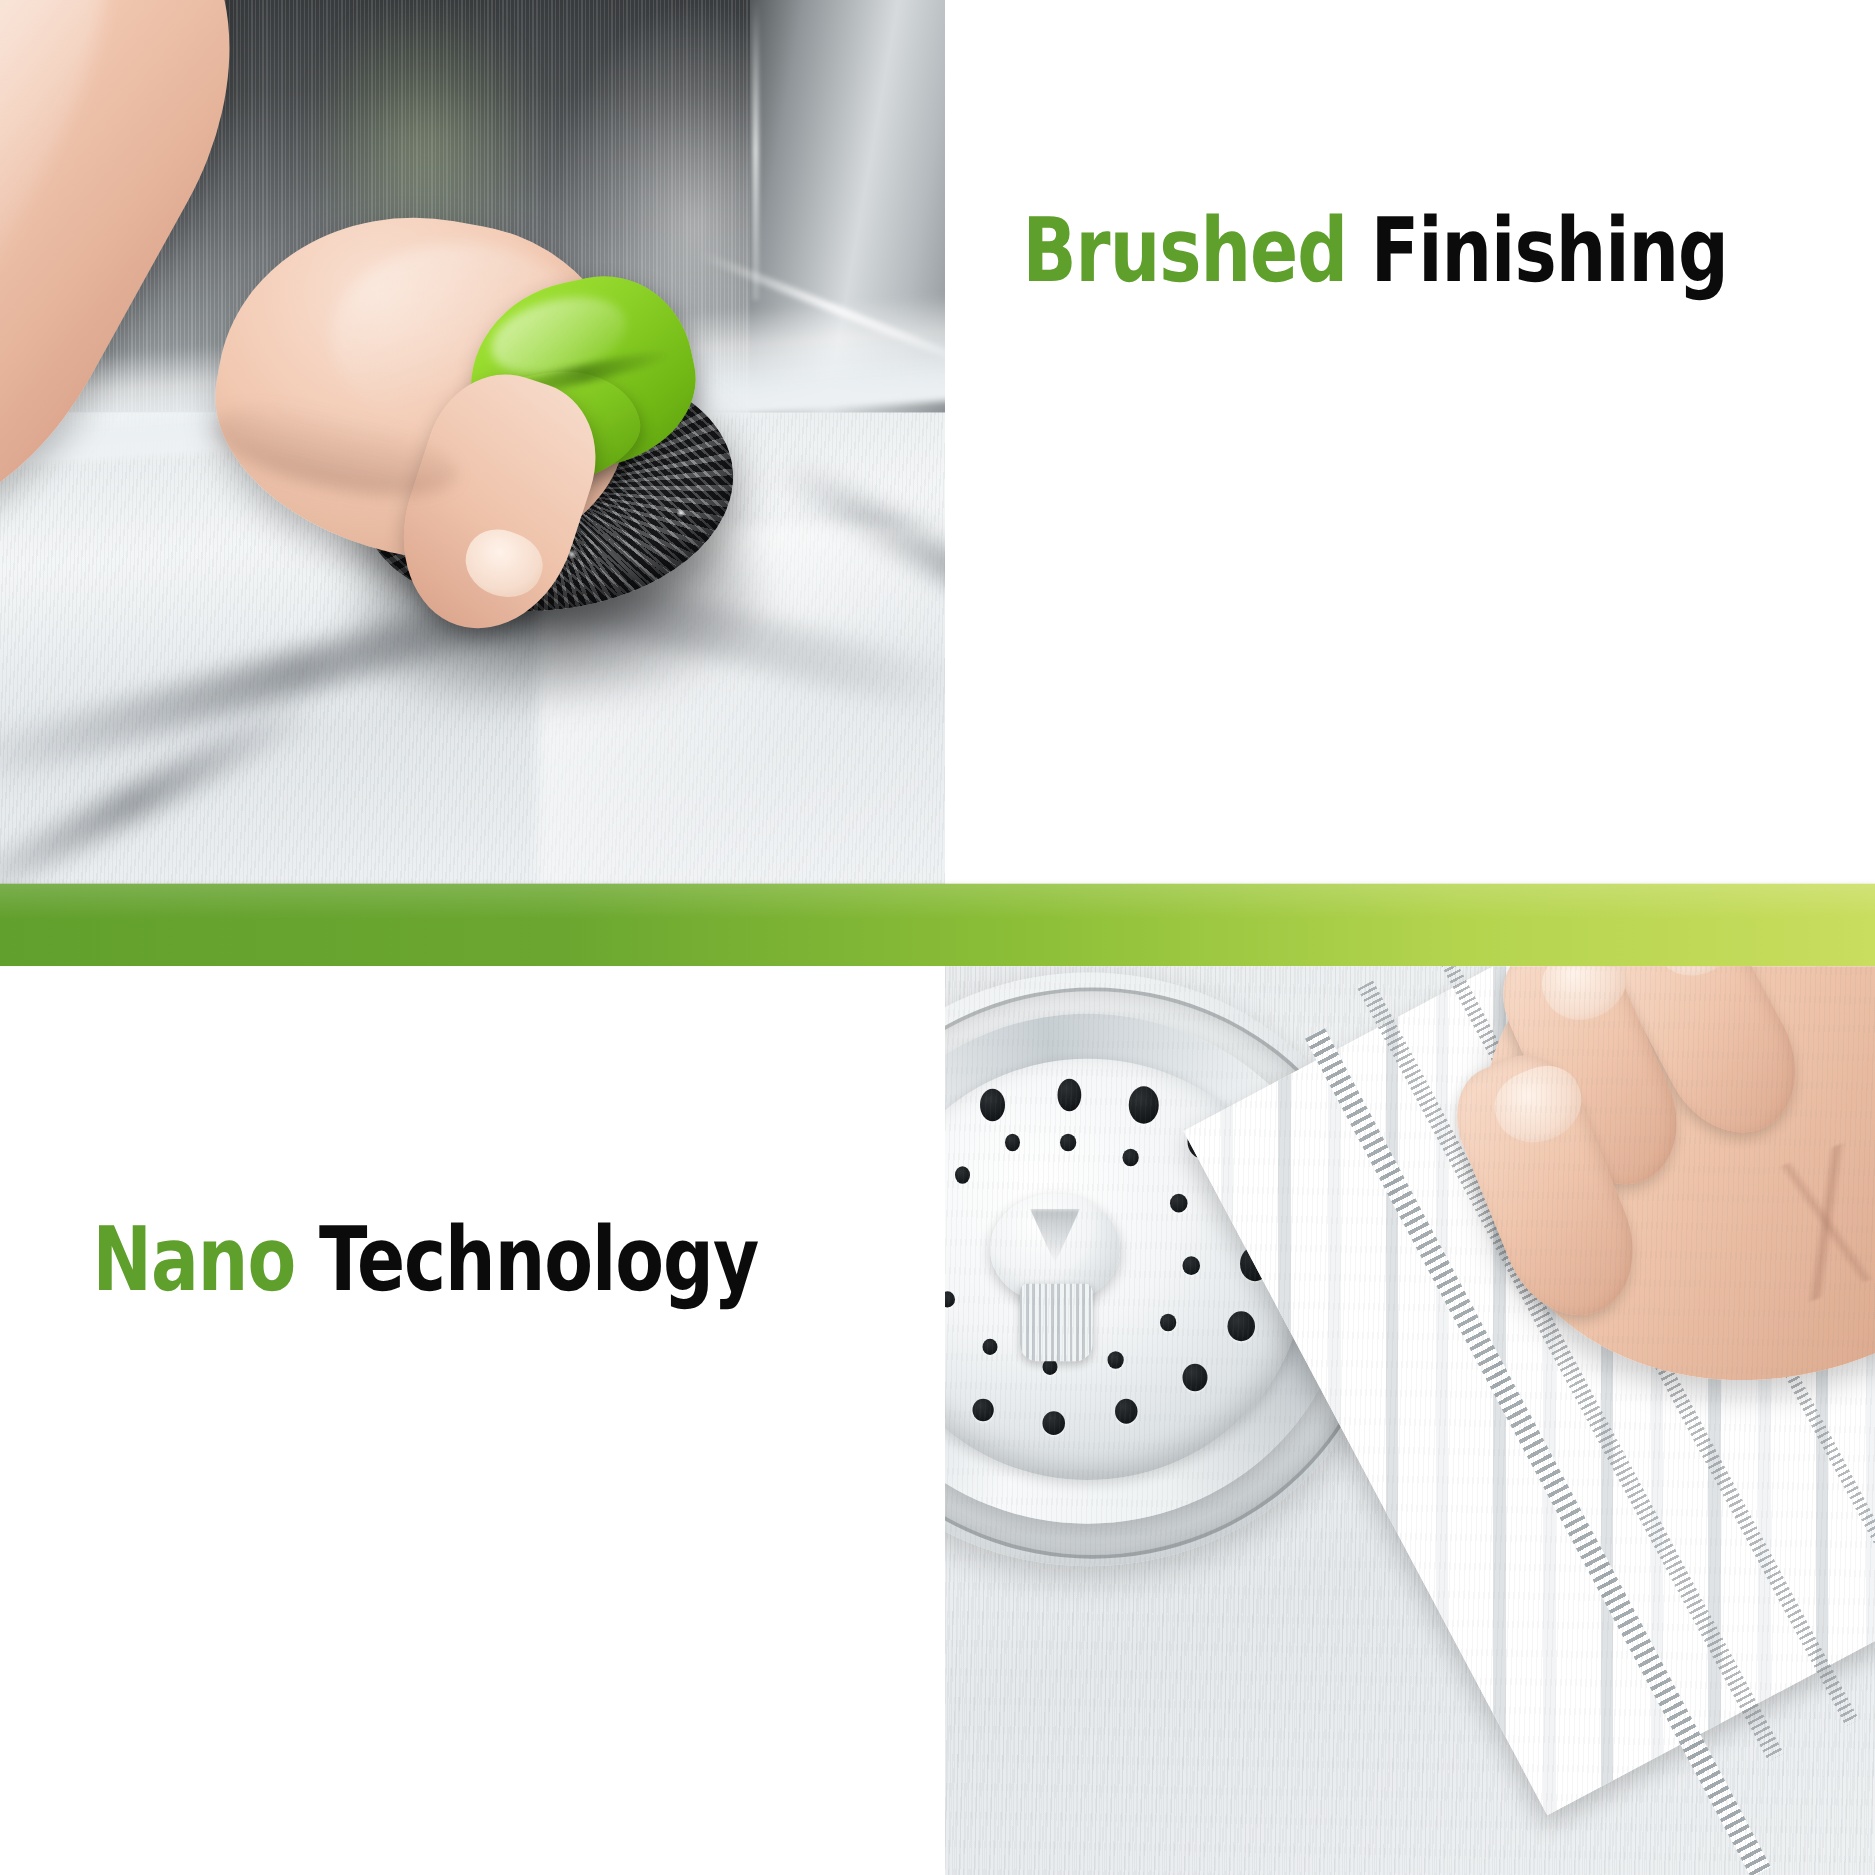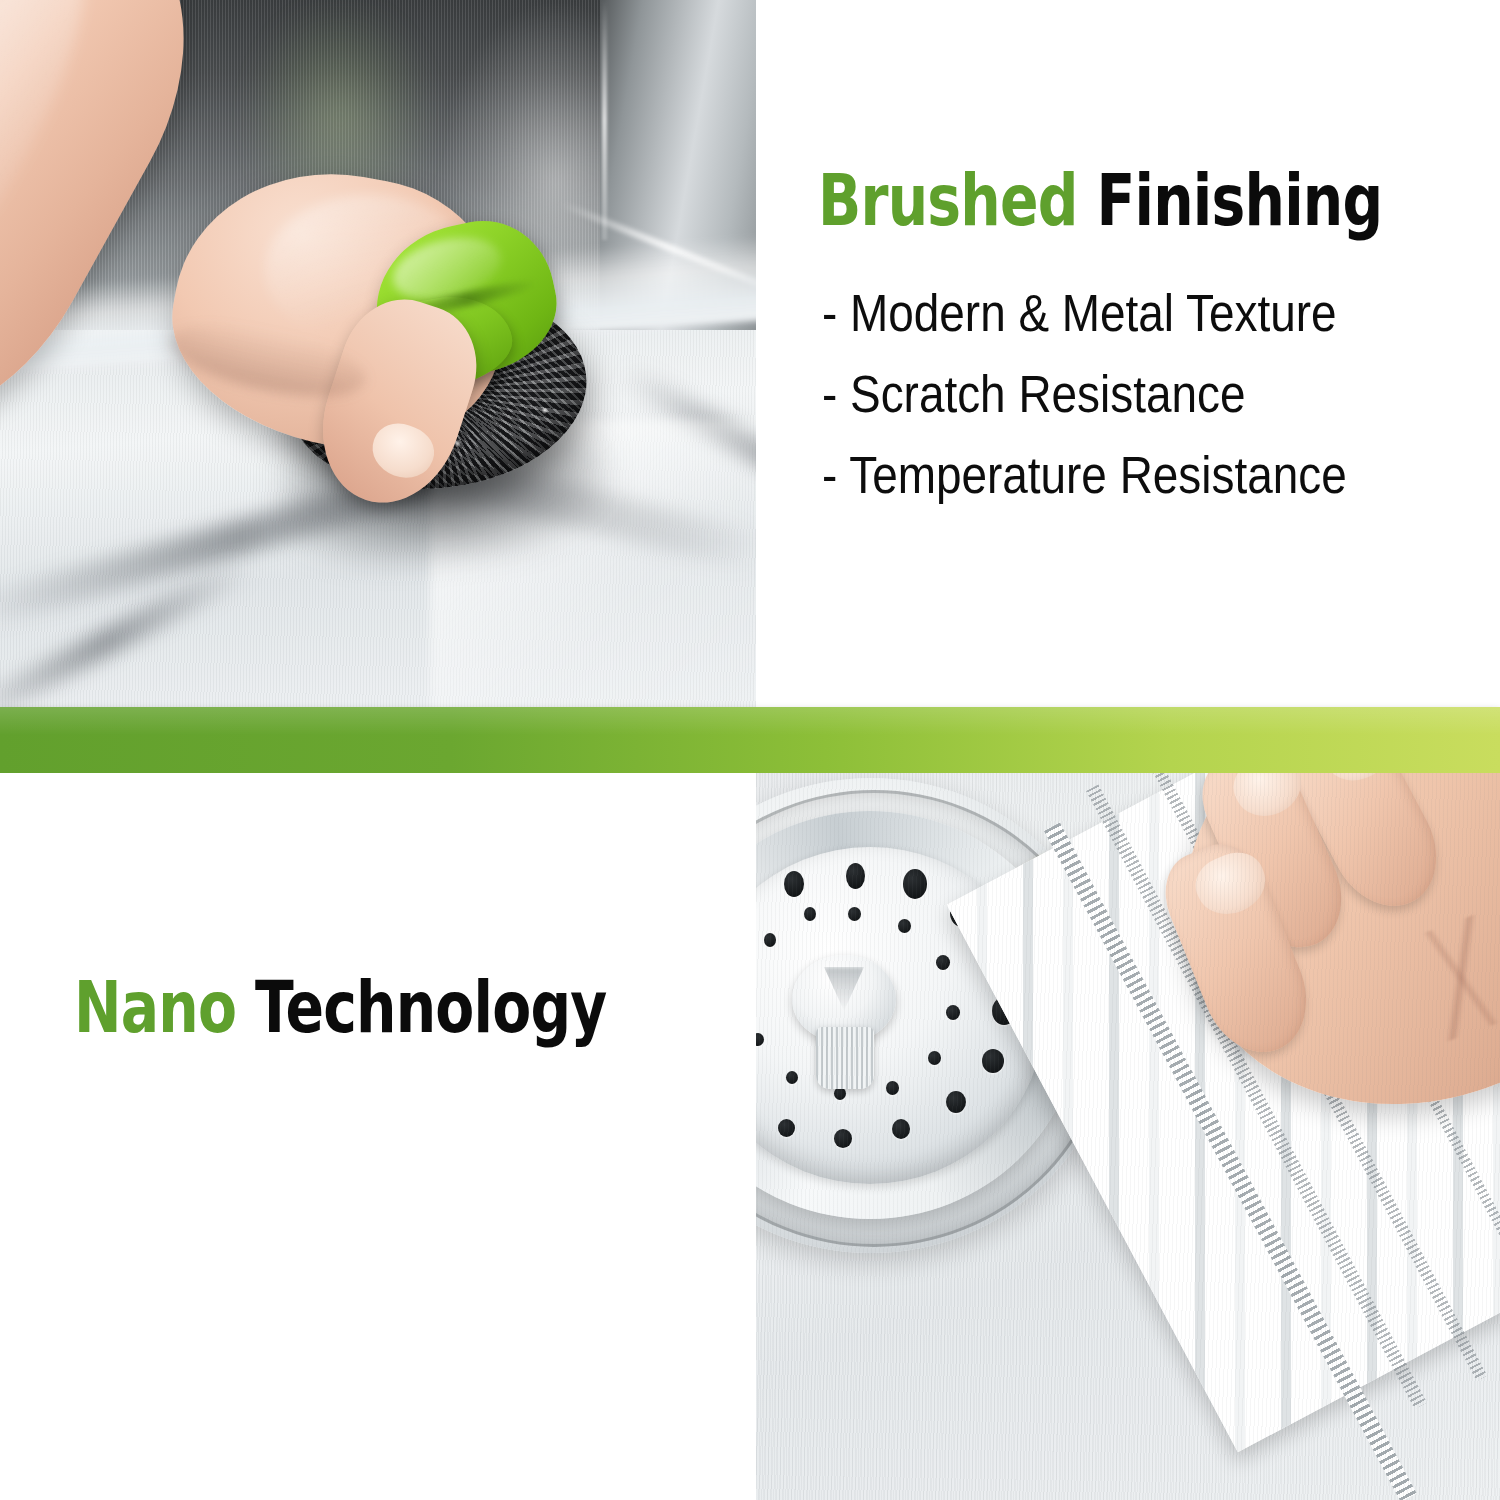--- a/index.html
+++ b/index.html
@@ -581,25 +581,20 @@
 
       <div class="sc-thumb"></div>
       <div class="sc-nail"></div>
       <div class="sc-finger-edge"></div>
     </div>
 
     <div class="text-top"></div>
 
     <div class="heading heading-top"><span class="word-green">Brushed</span> <span class="word-black">Finishing</span></div>
 
-    <ul class="bullets bullets-top">
-      <li>- Modern &amp; Metal Texture</li>
-      <li>- Scratch Resistance</li>
-      <li>- Temperature Resistance</li>
-    </ul>
   </div>
 
   <div class="divider-bar">
     <div class="divider-bar-gloss"></div>
   </div>
 
   <div class="panel-bottom">
 
     <div class="text-bottom"></div>
 

